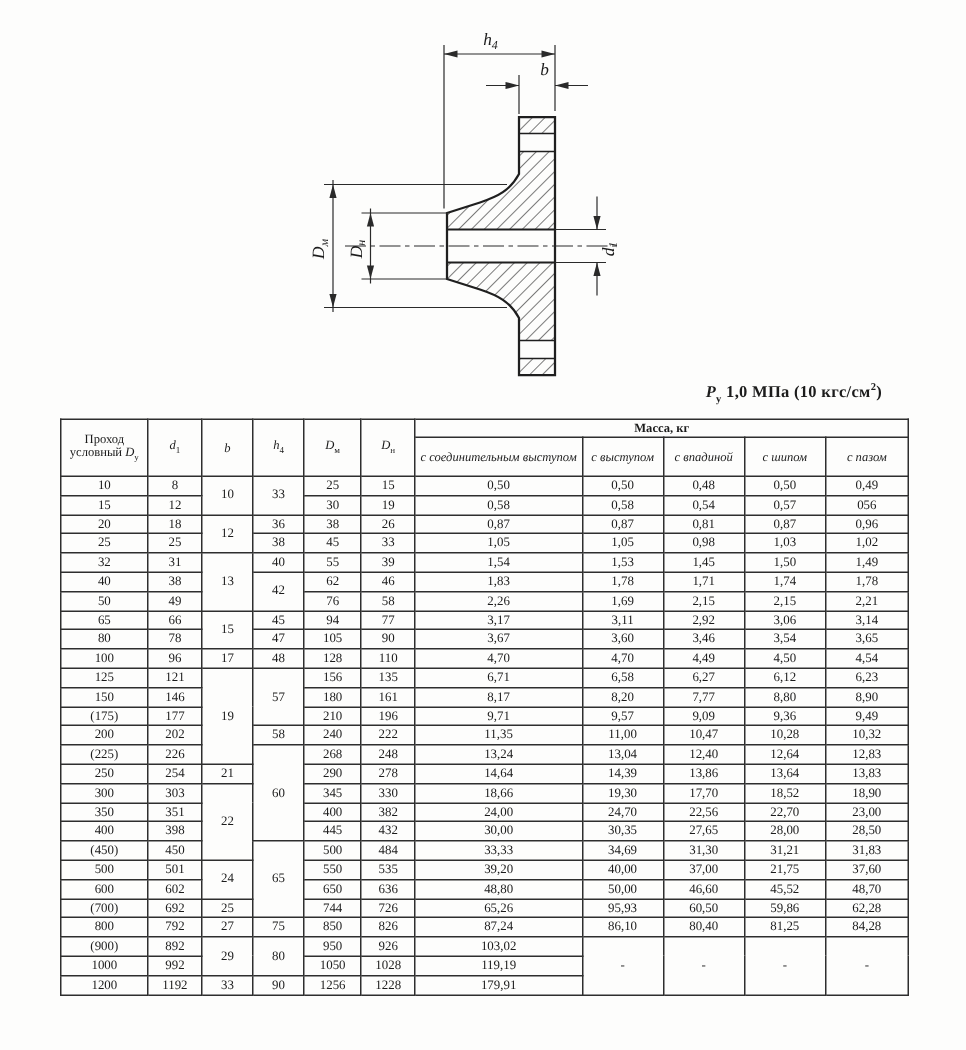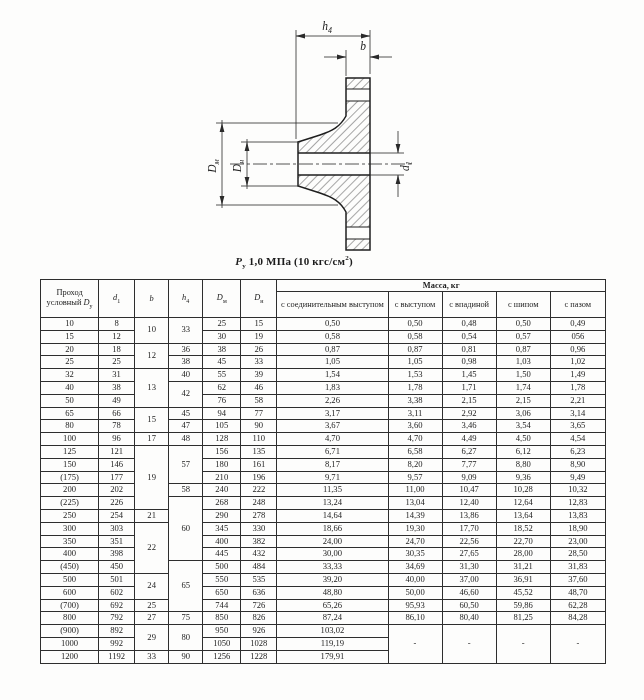--- a/index.html
+++ b/index.html
@@ -4,39 +4,39 @@
 <style>
   html,body{margin:0;padding:0;}
   body{background:#ffffff;}
   .page{
     position:relative;width:644px;height:700px;background:#fdfdfc;
     font-family:"Liberation Serif","DejaVu Serif",serif;color:#1c1c1c;overflow:hidden;
   }
   
   .drawing{position:absolute;left:0;top:0;width:644px;height:274px;}
   .caption{
-    position:absolute;left:0;top:254px;width:588px;text-align:center;
+    position:absolute;left:0;top:254px;width:588px;text-align:right;
     font-size:11px;font-weight:bold;letter-spacing:.2px;
   }
   .caption sub{font-size:7px;}
   .caption sup{font-size:7px;}
   .caption i{font-weight:bold;}
   
   table.flange{
     position:absolute;left:40px;top:279px;width:566px;
     border-collapse:collapse;table-layout:fixed;
     font-size:8.6px;line-height:1.12;
   }
   table.flange th,table.flange td{
     border:1px solid #2e2e2e;text-align:center;vertical-align:middle;
     padding:0;font-weight:normal;overflow:hidden;
   }
   table.flange thead th{font-size:8.4px;}
   table.flange .grp{height:11px;font-weight:bold;}
-  table.flange .sub2{height:25px;}
+  table.flange .sub2{height:25px;font-style:italic;}
   table.flange tbody tr{height:12.8px;}
   table.flange sub{font-size:6px;}
   table.flange i{font-style:italic;}
   .c0{width:58px}.c1{width:36px}.c2{width:34px}.c3{width:34px}.c4{width:38px}
   .c5{width:36px}.c6{width:111px}.c7{width:54px}.c8{width:54px}.c9{width:54px}.c10{width:55px}
   
   .footnote{
     position:absolute;left:40px;top:671px;width:578px;
     font-size:9.8px;line-height:1.2;
   }
@@ -215,21 +215,21 @@
           <td>1,71</td>
           <td>1,74</td>
           <td>1,78</td>
         </tr>
         <tr>
           <td>50</td>
           <td>49</td>
           <td>76</td>
           <td>58</td>
           <td>2,26</td>
-          <td>3,38</td>
+          <td>1,69</td>
           <td>2,15</td>
           <td>2,15</td>
           <td>2,21</td>
         </tr>
         <tr>
           <td>65</td>
           <td>66</td>
           <td rowspan="2">15</td>
           <td>45</td>
           <td>94</td>
@@ -384,21 +384,21 @@
         </tr>
         <tr>
           <td>500</td>
           <td>501</td>
           <td rowspan="2">24</td>
           <td>550</td>
           <td>535</td>
           <td>39,20</td>
           <td>40,00</td>
           <td>37,00</td>
-          <td>36,91</td>
+          <td>21,75</td>
           <td>37,60</td>
         </tr>
         <tr>
           <td>600</td>
           <td>602</td>
           <td>650</td>
           <td>636</td>
           <td>48,80</td>
           <td>50,00</td>
           <td>46,60</td>

